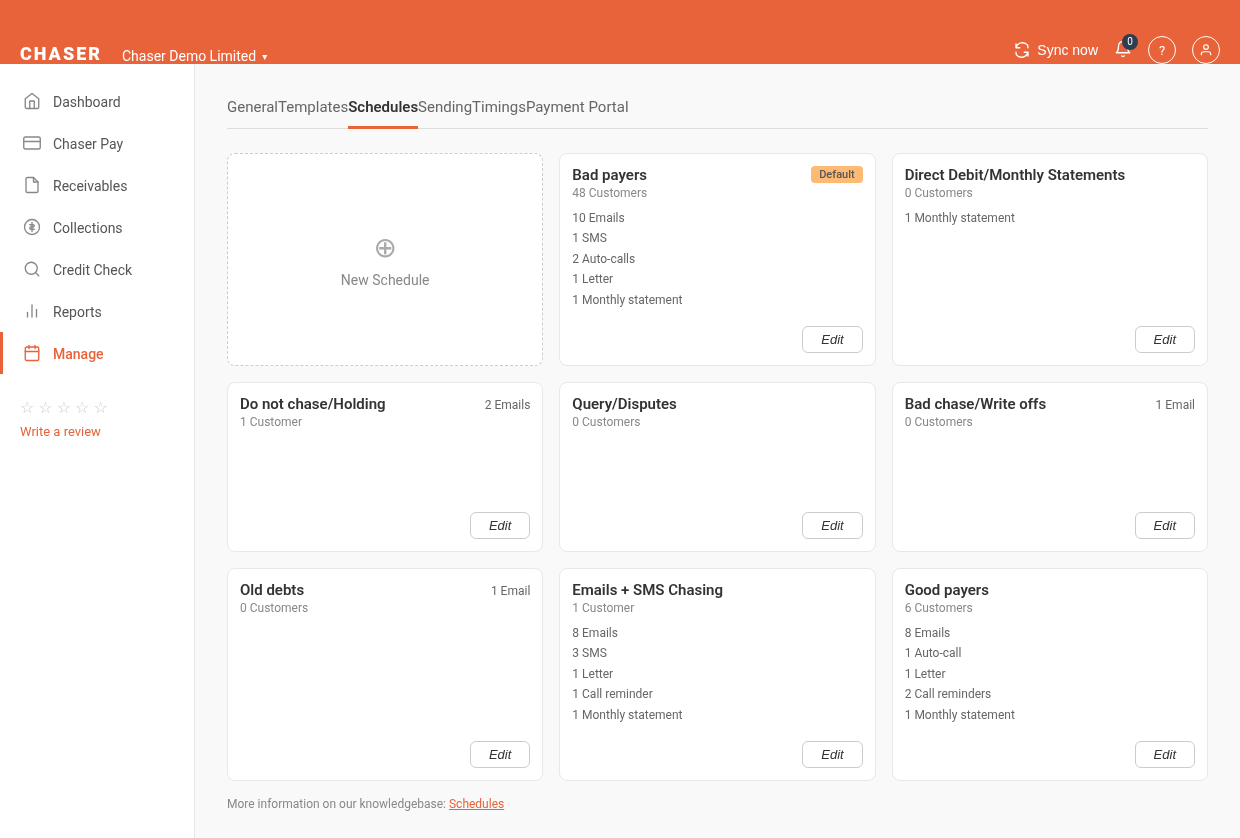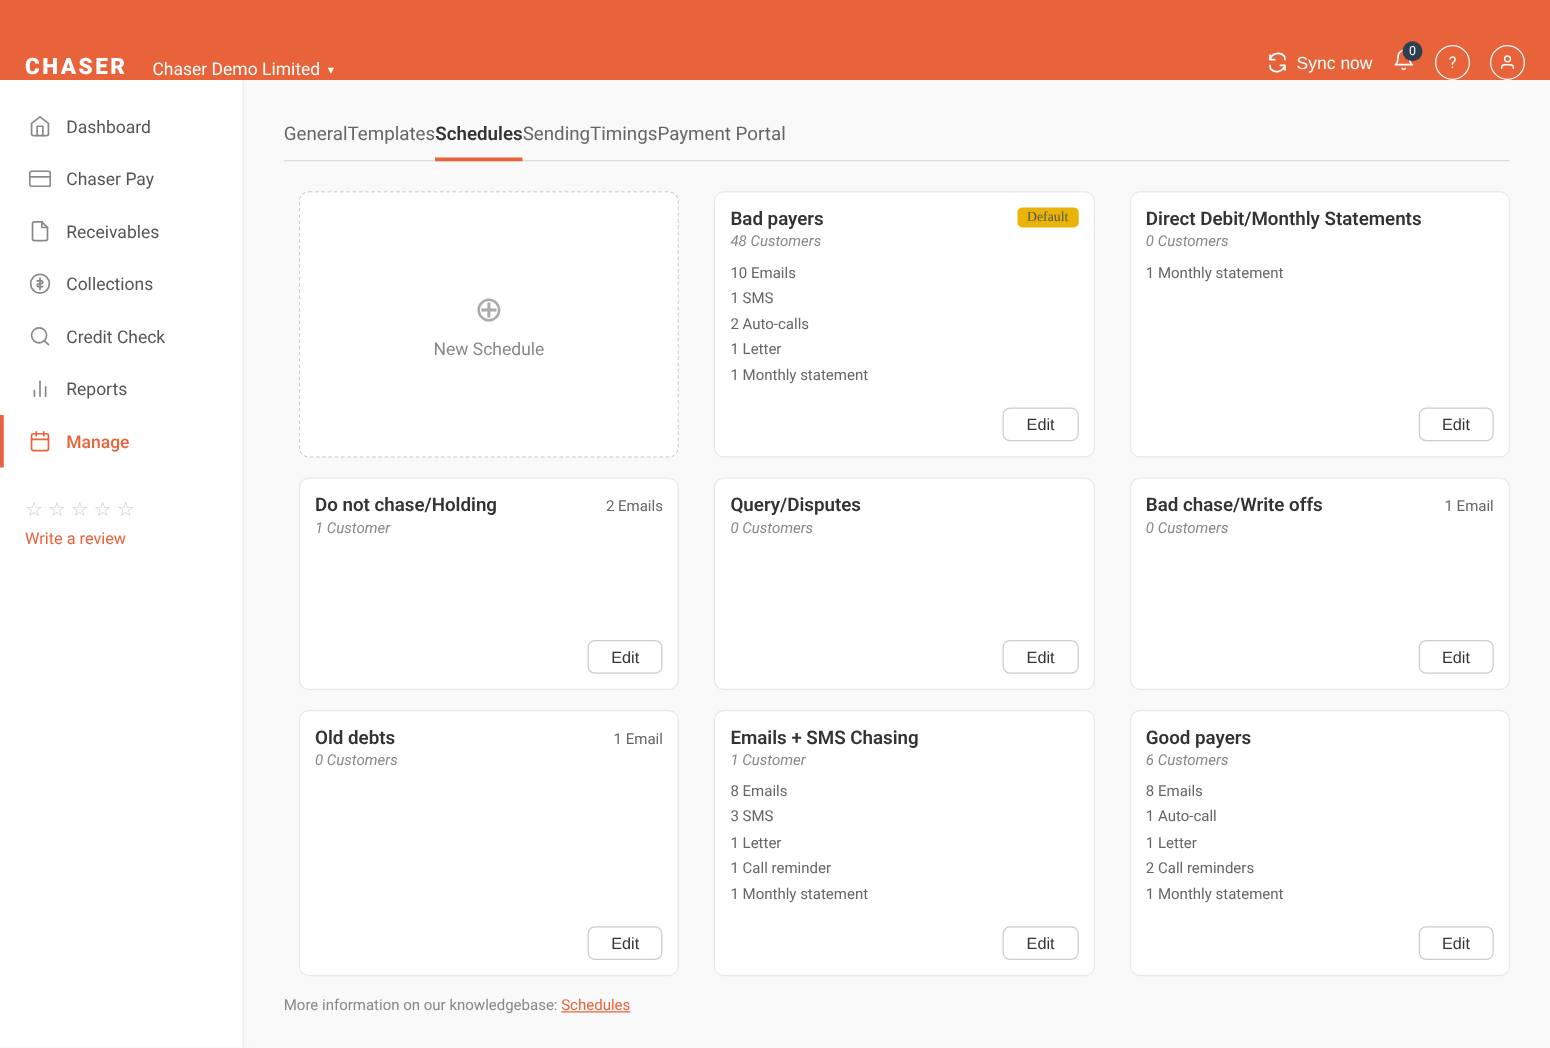--- a/index.html
+++ b/index.html
@@ -159,21 +159,20 @@
     
     .schedule-card {
       background: white;
       border-radius: 8px;
       border: 1px solid #e8e8e8;
       padding: 12px;
       min-height: 170px;
       display: flex;
       flex-direction: column;
       justify-content: space-between;
-      margin-left: 12px;
     }
     .schedule-card.new-schedule {
       display: flex;
       flex-direction: column;
       align-items: center;
       justify-content: center;
       cursor: pointer;
       color: #888;
       border: 1px dashed #ccc;
     }
@@ -188,30 +187,28 @@
     }
     .card-title {
       font-weight: 600;
       font-size: 15px;
       color: #333;
     }
     .card-count {
       font-size: 12px;
       color: #888;
       margin-top: 2px;
-      font-style: italic;
     }
     .default-badge {
-      background: #eab308;
+      background: #fdba74;
       color: #555;
       font-size: 11px;
       padding: 2px 8px;
       border-radius: 4px;
       font-weight: 500;
-      font-family: Liberation Serif, serif;
     }
     .card-stats {
       font-size: 12px;
       color: #666;
       line-height: 1.7;
       margin: 8px 0;
     }
     .card-stat-right {
       text-align: center;
       font-size: 12px;
@@ -224,20 +221,21 @@
       margin-top: 8px;
     }
     .edit-btn {
       border: 1px solid #ccc;
       background: white;
       border-radius: 6px;
       padding: 5px 18px;
       font-size: 13px;
       color: #333;
       cursor: pointer;
+      font-style: italic;
     }
 
     .card-top-row {
       display: flex;
       justify-content: space-between;
       align-items: flex-start;
     }
 
     .footer-info {
       margin-top: 16px;

